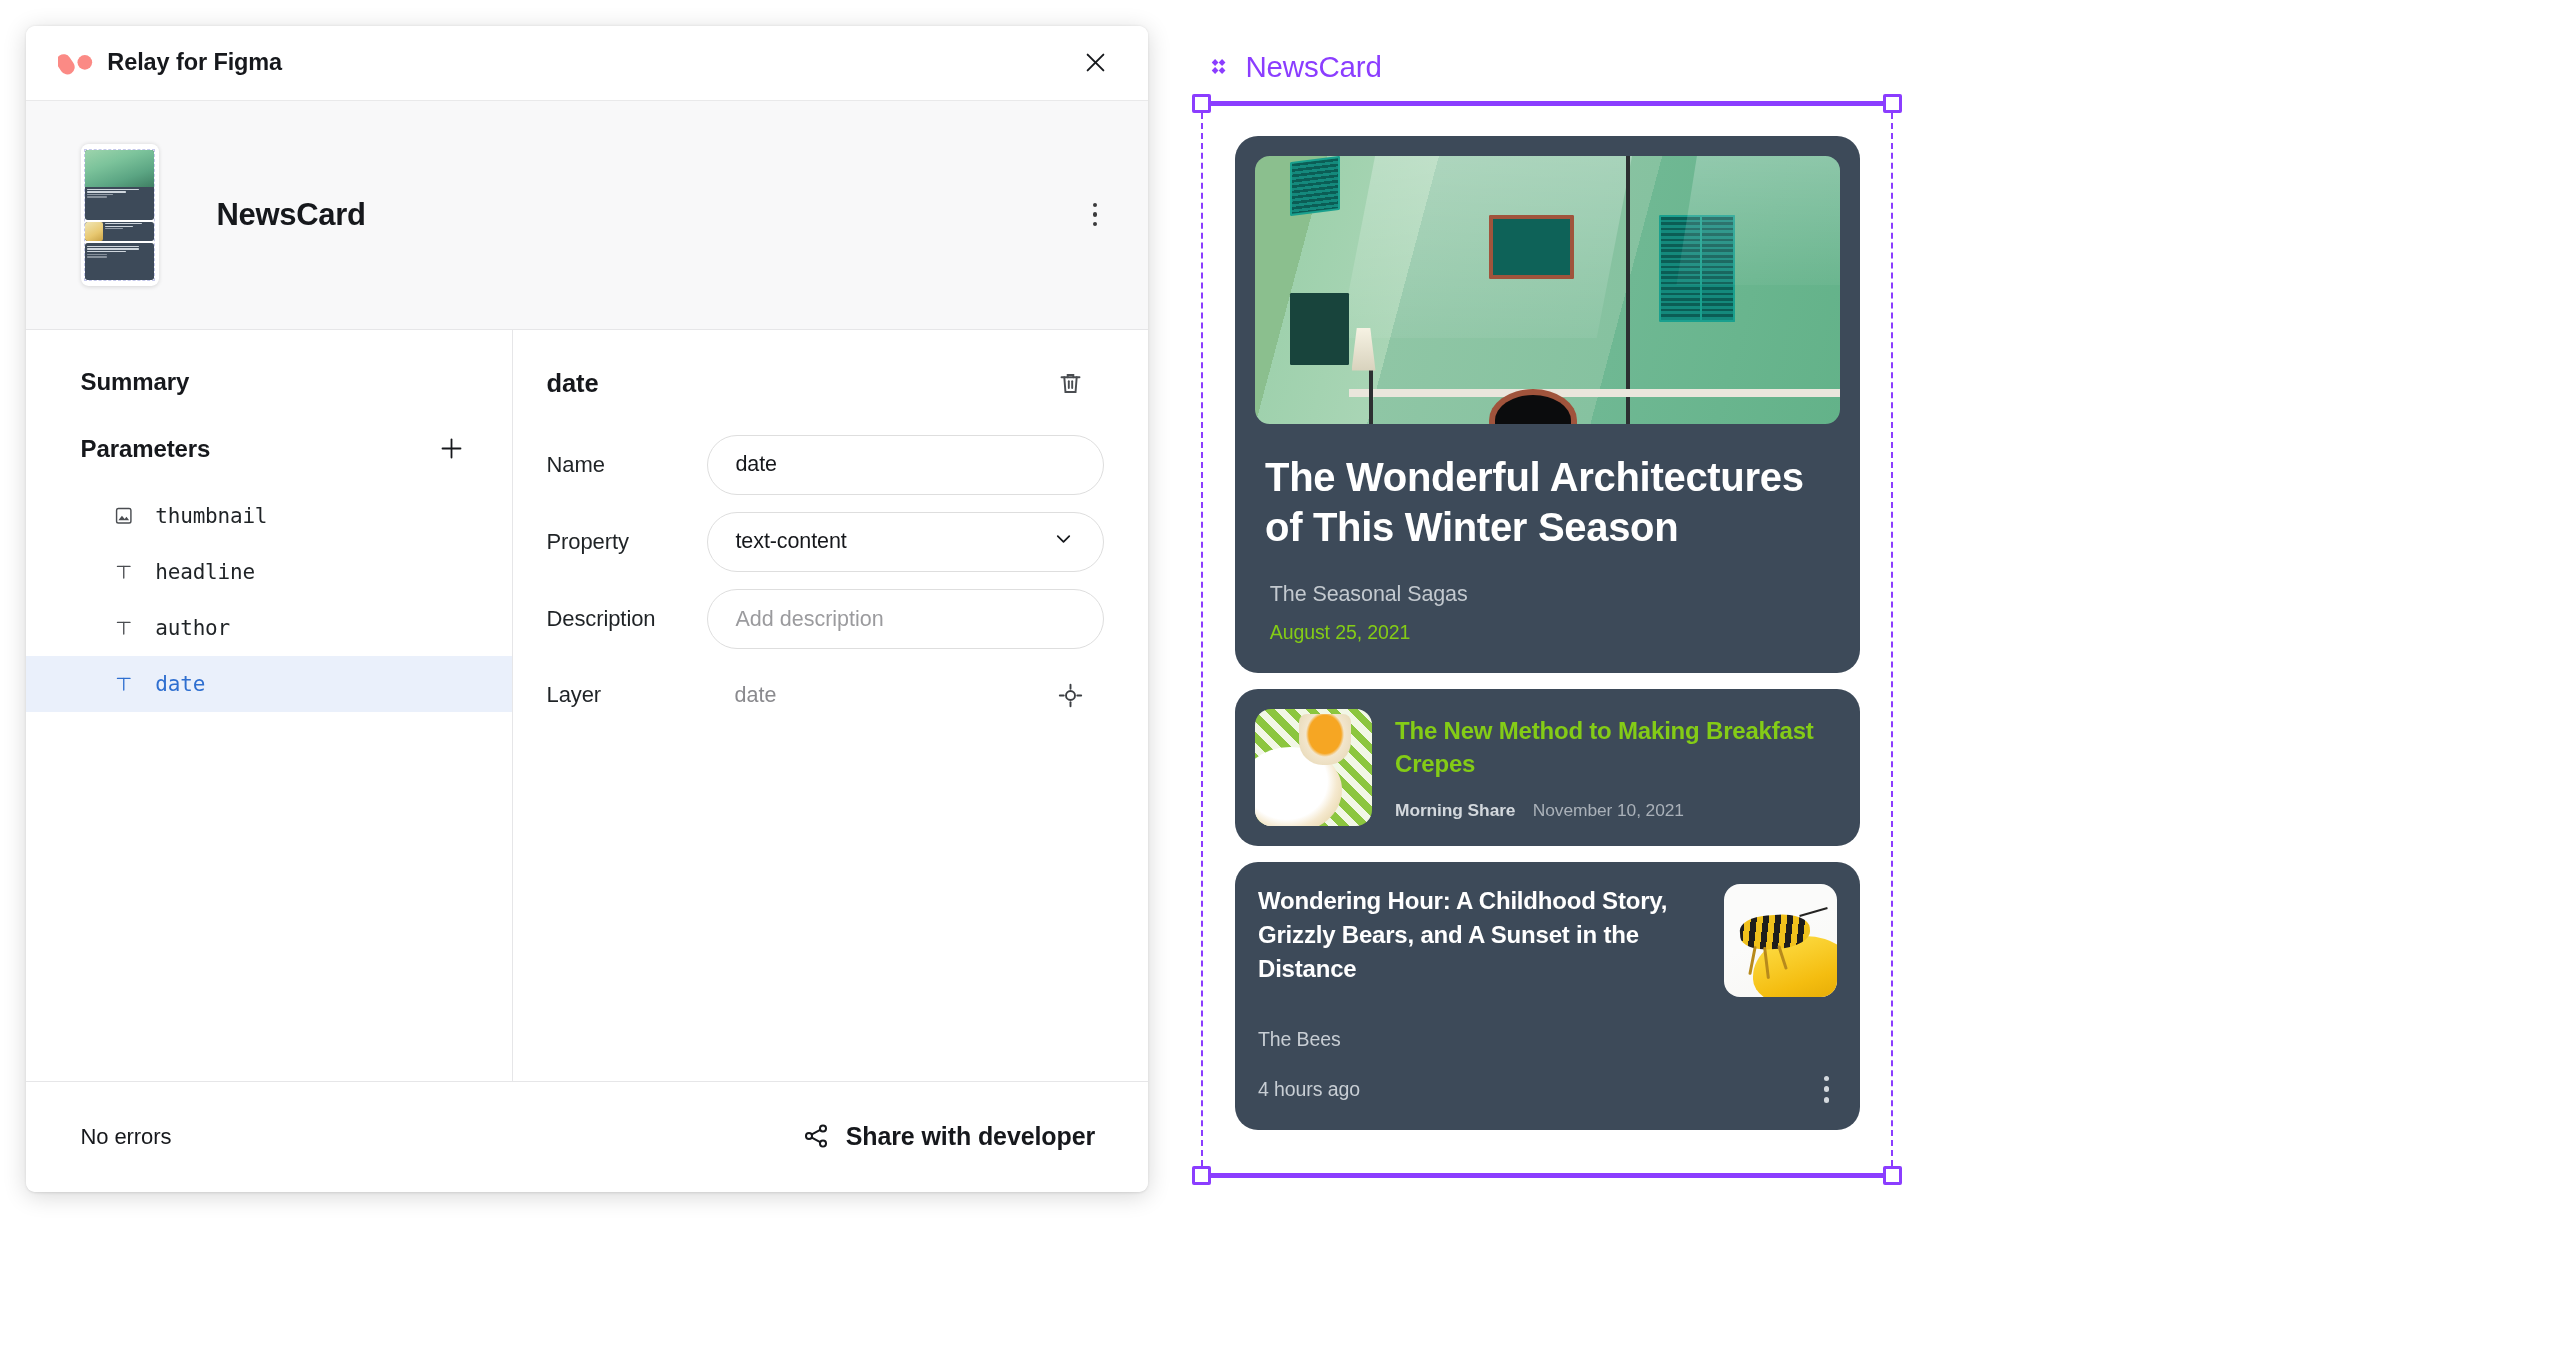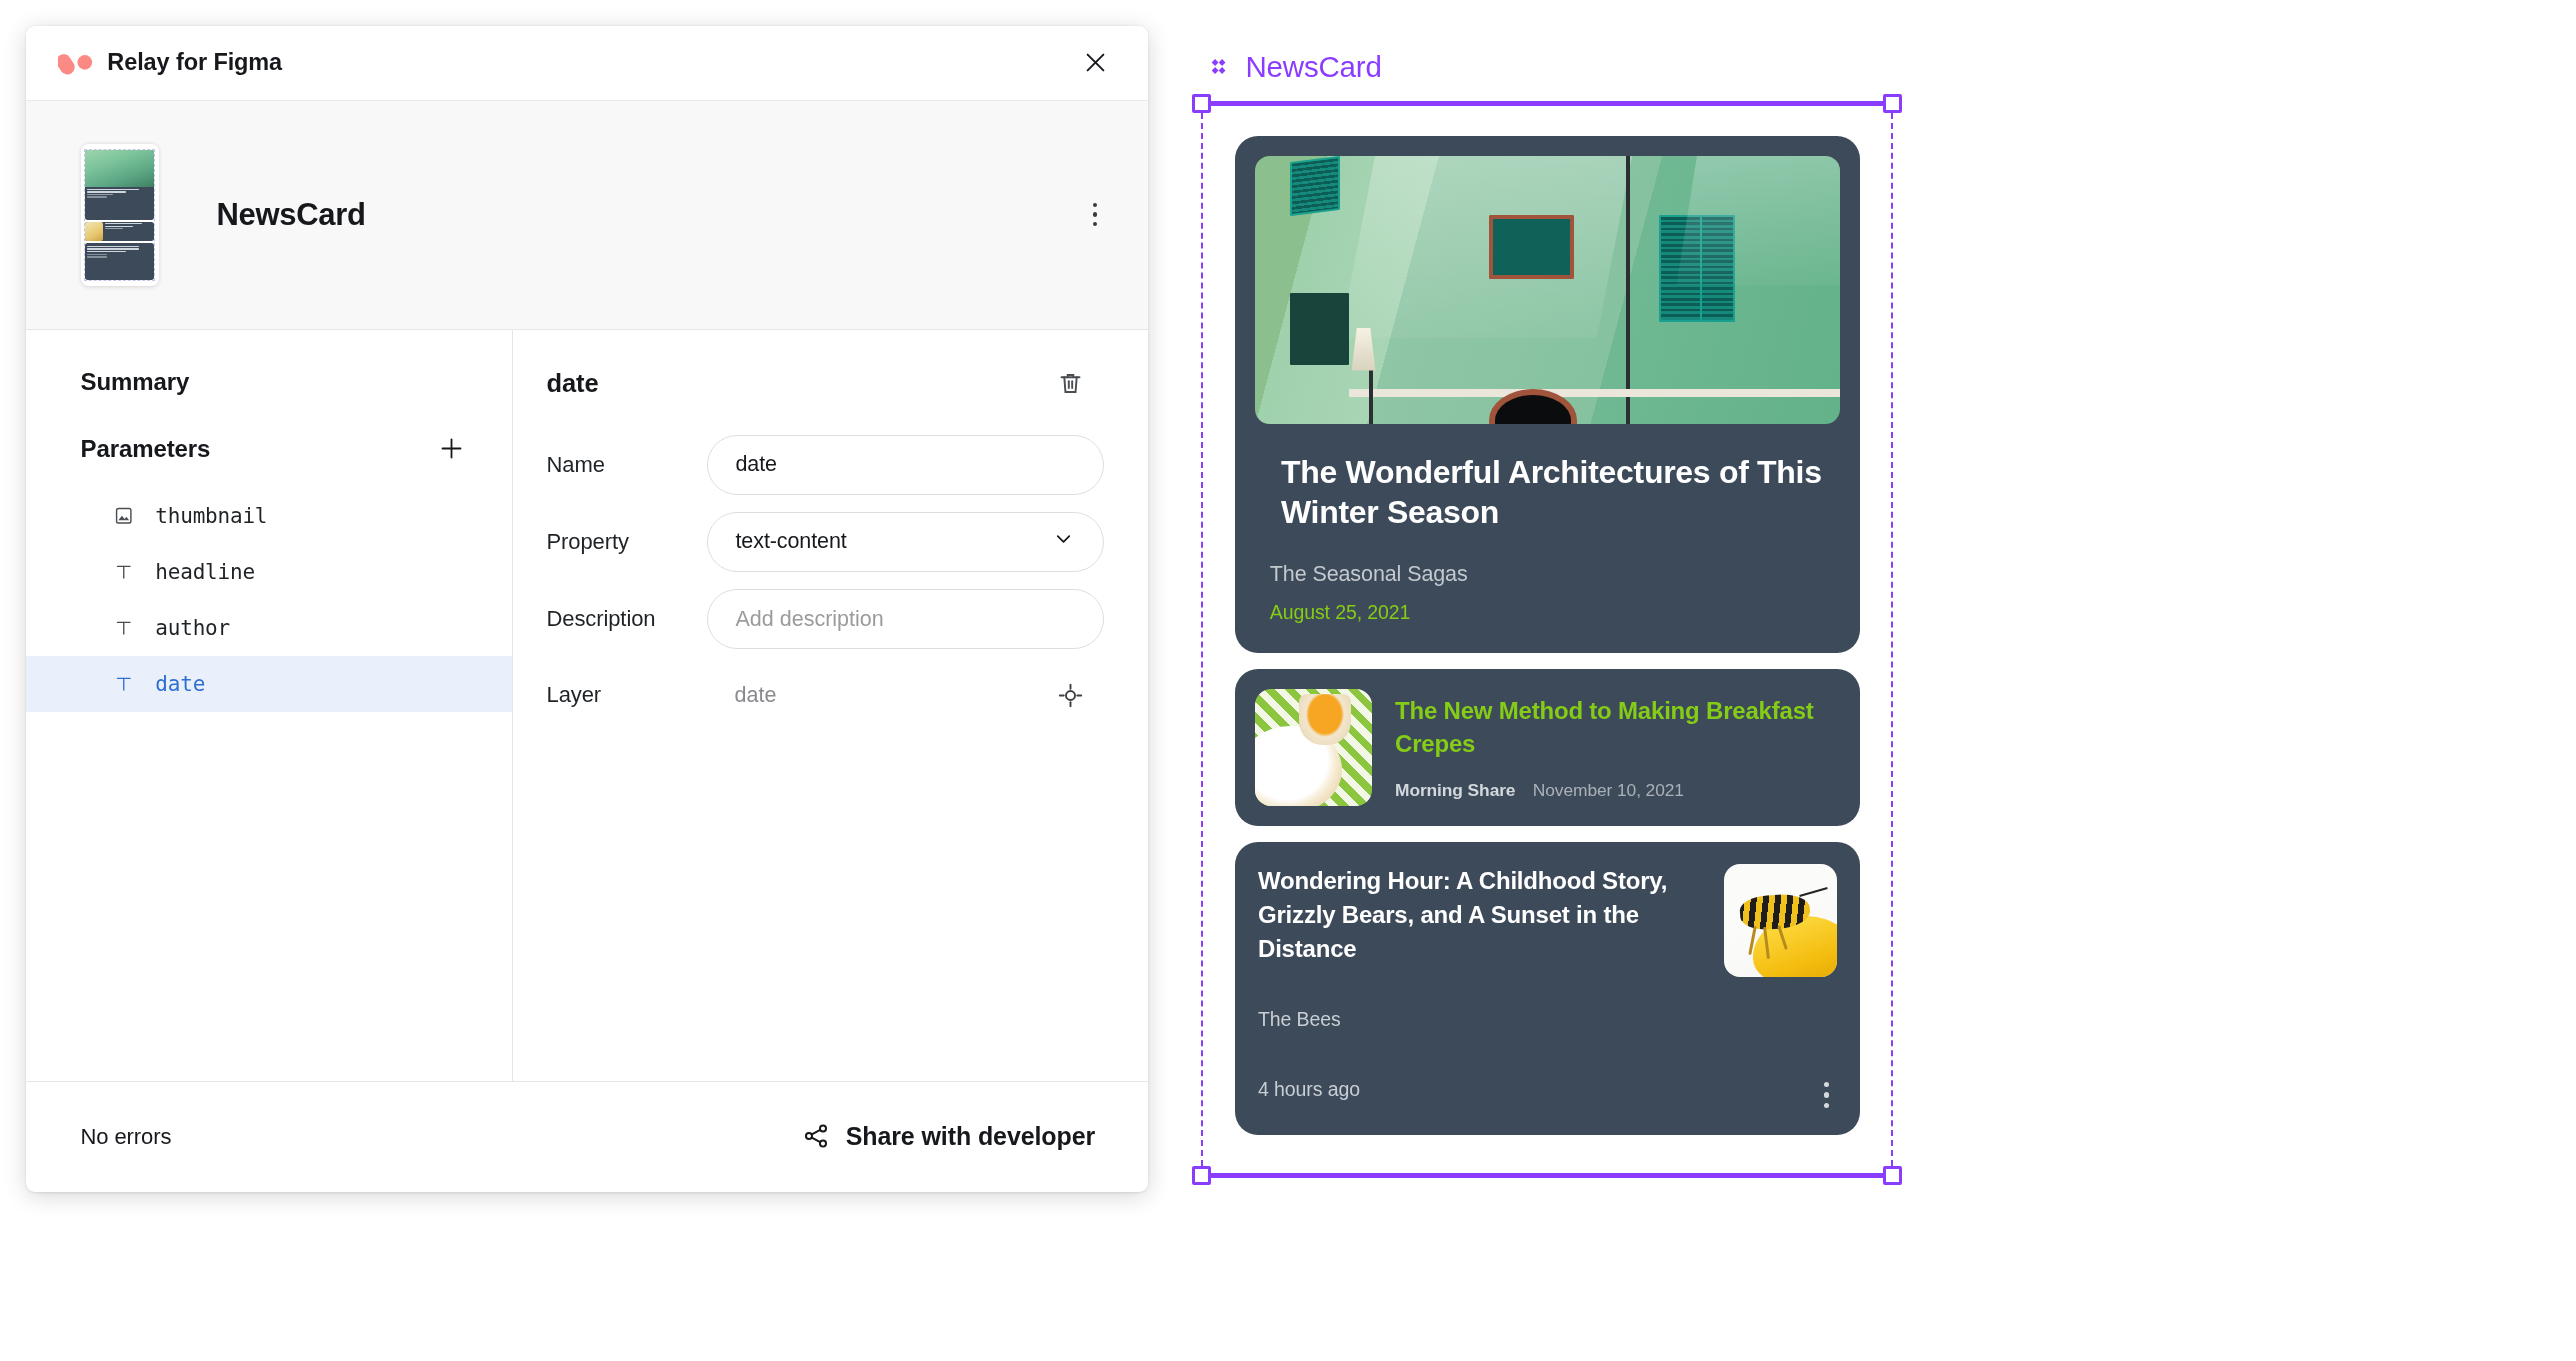--- a/index.html
+++ b/index.html
@@ -311,24 +311,24 @@
   .lamp-post { position:absolute; left:19.5%; top:74%; width:4px; height:26%; background:#2c2f31; }
   .arch {
     position:absolute; left:40%; bottom:0; width:15%; height:13%;
     background:#0b0c0d; border-radius: 50% 50% 0 0 / 90% 90% 0 0;
     border:6px solid #a0543c; border-bottom:none;
   }
   .ledge { position:absolute; left:16%; bottom:10%; right:0; height:8px; background:#eae6dc; }
 
   .hero-headline {
     color: #ffffff;
-    font-size: 32px;
+    font-size: 40px;
     font-weight: bold;
     line-height: 1.26;
-    margin: 28px 0 0 26px;
+    margin: 28px 0 0 10px;
     letter-spacing: -0.3px;
     max-width: 550px;
   }
   .hero-author {
     color: #c3c9cf; font-size: 21.5px; margin: 29.5px 0 0 14.8px; letter-spacing: -0.1px;
   }
   .hero-date {
     color: #84cc16; font-size: 19.5px; margin: 13.4px 0 0 14.8px; letter-spacing: -0.1px;
   }
 
@@ -383,21 +383,21 @@
     border-radius: 40% 44% 46% 42%;
     transform: rotate(-4deg);
   }
   .bee-leg { position:absolute; background:#b78a1c; width:2.7px; border-radius:1.3px; }
   .bl1 { left:24%; top:55%; height:26%; transform: rotate(11deg); }
   .bl2 { left:36%; top:56%; height:28%; transform: rotate(-7deg); }
   .bl3 { left:50%; top:54%; height:22%; transform: rotate(-18deg); }
   .bee-ant { position:absolute; left:66%; top:24%; width:26%; height:2px; background:#242322; transform: rotate(-16deg); }
 
   .wide-author { color: #c8ced4; font-size: 19.5px; margin-top: 31px; letter-spacing: -0.1px; }
-  .wide-bottom { display: flex; margin-top: 47px; }
+  .wide-bottom { display: flex; align-items: center; margin-top: 21px; }
   .wide-time { color: #c8ced4; font-size: 19.5px; flex: 1; letter-spacing: -0.1px; }
   .wide-menu {
     display:flex; flex-direction:column; gap:5.4px; align-items:center;
     padding: 4px 8px; cursor:pointer;
   }
   .wide-menu i { width:5.4px; height:5.4px; border-radius:50%; background:#d4d9de; display:block; }
 </style>
 </head>
 <body>
 

